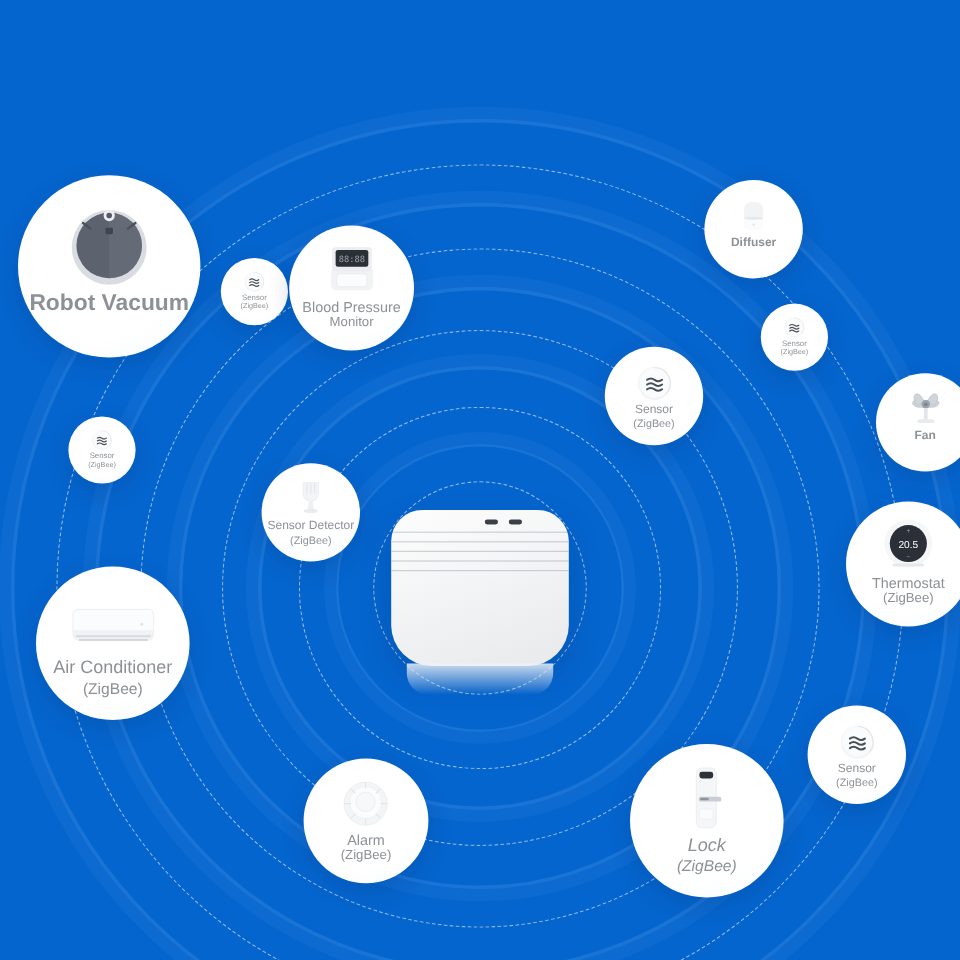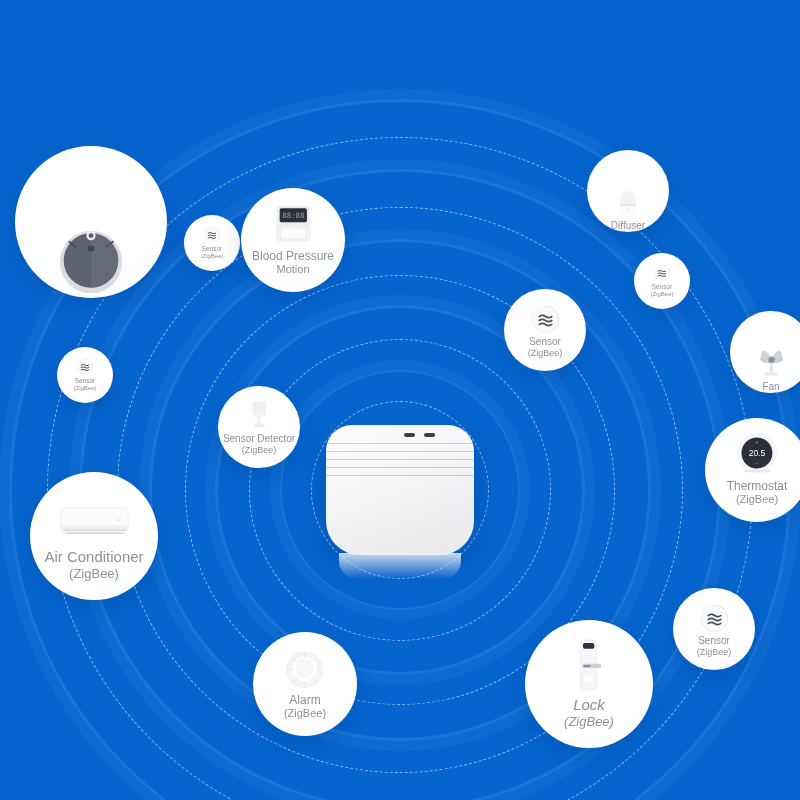--- a/index.html
+++ b/index.html
@@ -129,21 +129,21 @@
   .sz-sm { width: 82px; height: 82px; padding-top: 11px; }
   .sz-sm .icon { height: 36px; }
   .sz-sm .ttl { font-size: 10px; }
   .sz-sm .sub { font-size: 9px; }
 
   .sz-xs { width: 56px; height: 56px; padding-top: 8px; }
   .sz-xs .icon { height: 22px; }
   .sz-xs .ttl { font-size: 6.5px; }
   .sz-xs .sub { font-size: 6px; }
 
-  .node.one-line { justify-content: flex-end; }
+  .node.one-line { justify-content: flex-start; font-weight: bold; }
 </style>
 </head>
 <body>
 
 <div id="stage">
 
   <div class="rings" id="rings-layer">
       <div class="ring dash" style="width: 176px; height: 176px; left: 400px; top: 490px; border-width: 1px; border-color: rgba(255, 255, 255, 0.55);"></div>
       <div class="ring band" style="width: 236px; height: 236px; left: 400px; top: 490px; border-width: 2px; border-color: rgb(26, 116, 214); box-shadow: rgba(26, 116, 214, 0.38) 0px 0px 0px 10px;"></div>
       <div class="ring dash" style="width: 300px; height: 300px; left: 400px; top: 490px; border-width: 1px; border-color: rgba(255, 255, 255, 0.55);"></div>
@@ -179,20 +179,23 @@
       <circle cx="50" cy="54" r="40" fill="#d9dde2"></circle>
       <circle cx="50" cy="52" r="35" fill="#5c636e"></circle>
       <path d="M50 17a35 35 0 0 1 0 70z" fill="#6b727d" opacity=".55"></path>
       <circle cx="50" cy="20" r="6" fill="#eceef1"></circle>
       <circle cx="50" cy="20" r="3" fill="#545b66"></circle>
       <rect x="46" y="33" width="8" height="7" rx="1.5" fill="#3f4651"></rect>
       <path d="M22 28l8 6M78 28l-8 6" stroke="#4a515b" stroke-width="2.5" stroke-linecap="round" fill="none"></path>
     </svg>
           </span>
         </span>
+        <span class="labels">
+          <span class="ttl">Robot Vacuum</span>
+        </span>
       </div>
       <div class="node sz-xs" style="left: 212px; top: 243px;">
         <span class="icon">
           <span style="display: inline-flex; align-items: flex-end; justify-content: center;">
             <svg viewBox="0 0 100 100" width="19.8" height="19.8">
       <circle cx="50" cy="50" r="42" fill="#f2f4f6"></circle>
       <circle cx="50" cy="48" r="38" fill="#fafbfc"></circle>
       <path d="M50 10a40 40 0 0 1 30 66" fill="none" stroke="#e4e7ea" stroke-width="3"></path>
       <g stroke="#4a5058" stroke-width="5" stroke-linecap="round" fill="none">
         <path d="M31 41q9-7 19 0t19 0"></path>
@@ -216,21 +219,21 @@
       <rect x="16" y="12" width="68" height="42" rx="7" fill="#eceef1"></rect>
       <rect x="22" y="17" width="56" height="29" rx="4" fill="#2b2f36"></rect>
       <g fill="#9aa3ad" font-family="monospace" font-size="15">
         <text x="50" y="38" text-anchor="middle">88:88</text>
       </g>
     </svg>
           </span>
         </span>
         <span class="labels">
           <span class="ttl">Blood Pressure</span>
-          <span class="sub">Motion</span>
+          <span class="sub">Monitor</span>
         </span>
       </div>
       <div class="node sz-sm one-line" style="left: 628px; top: 191px;">
         <span class="icon">
           <span style="display: inline-flex; align-items: flex-end; justify-content: center;">
             <svg viewBox="0 0 100 100" width="36" height="36">
       <path d="M28 40q0-20 22-20t22 20v34a10 10 0 0 1-10 10H38a10 10 0 0 1-10-10z" fill="#f1f3f5"></path>
       <path d="M28 58h44v16a10 10 0 0 1-10 10H38a10 10 0 0 1-10-10z" fill="#fafbfc"></path>
       <ellipse cx="50" cy="58" rx="22" ry="3.2" fill="#e4e7eb"></ellipse>
       <circle cx="50" cy="73" r="2.6" fill="#dfe3e7"></circle>

